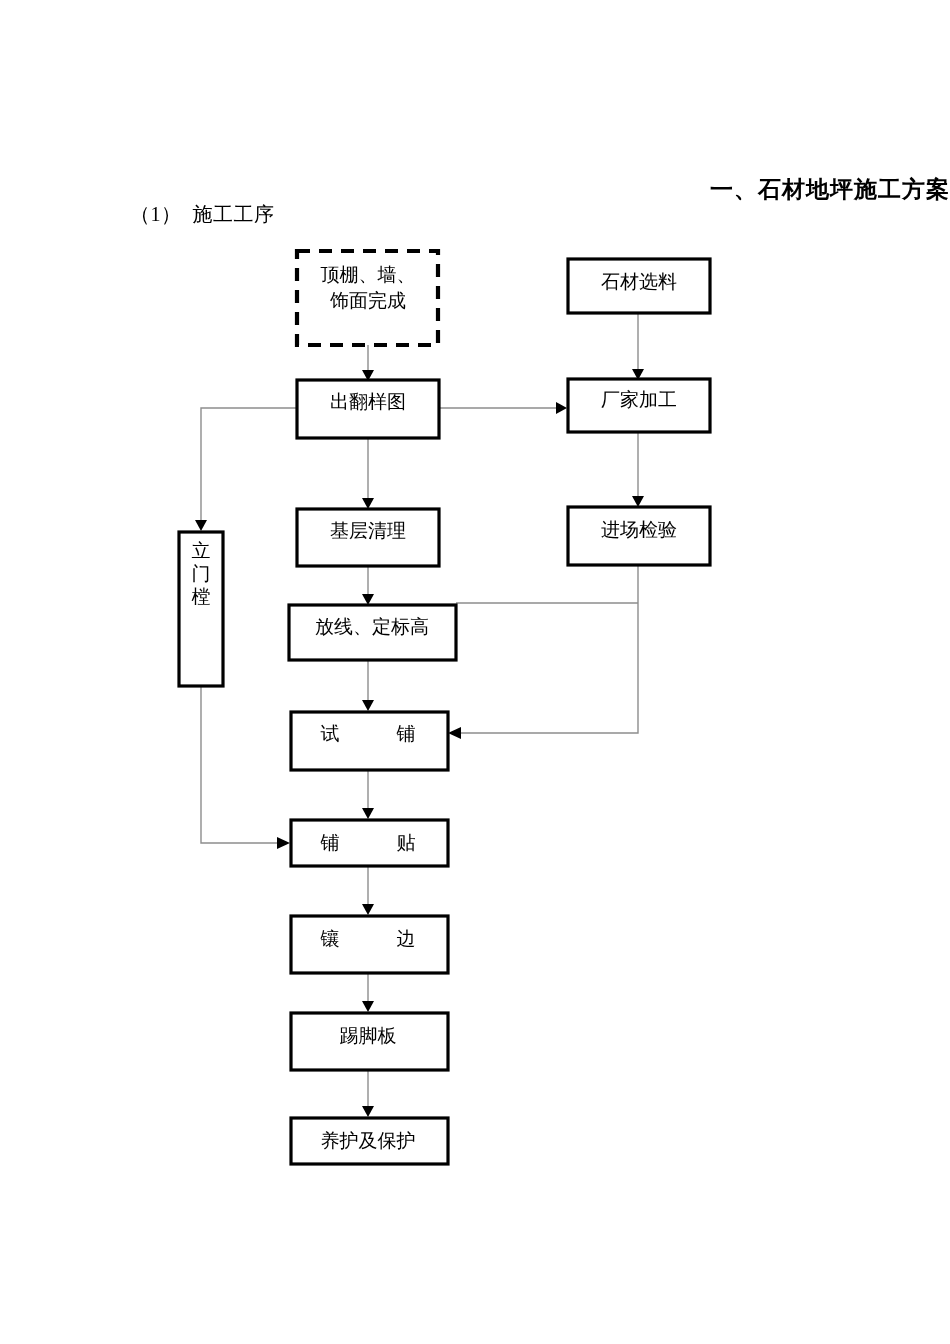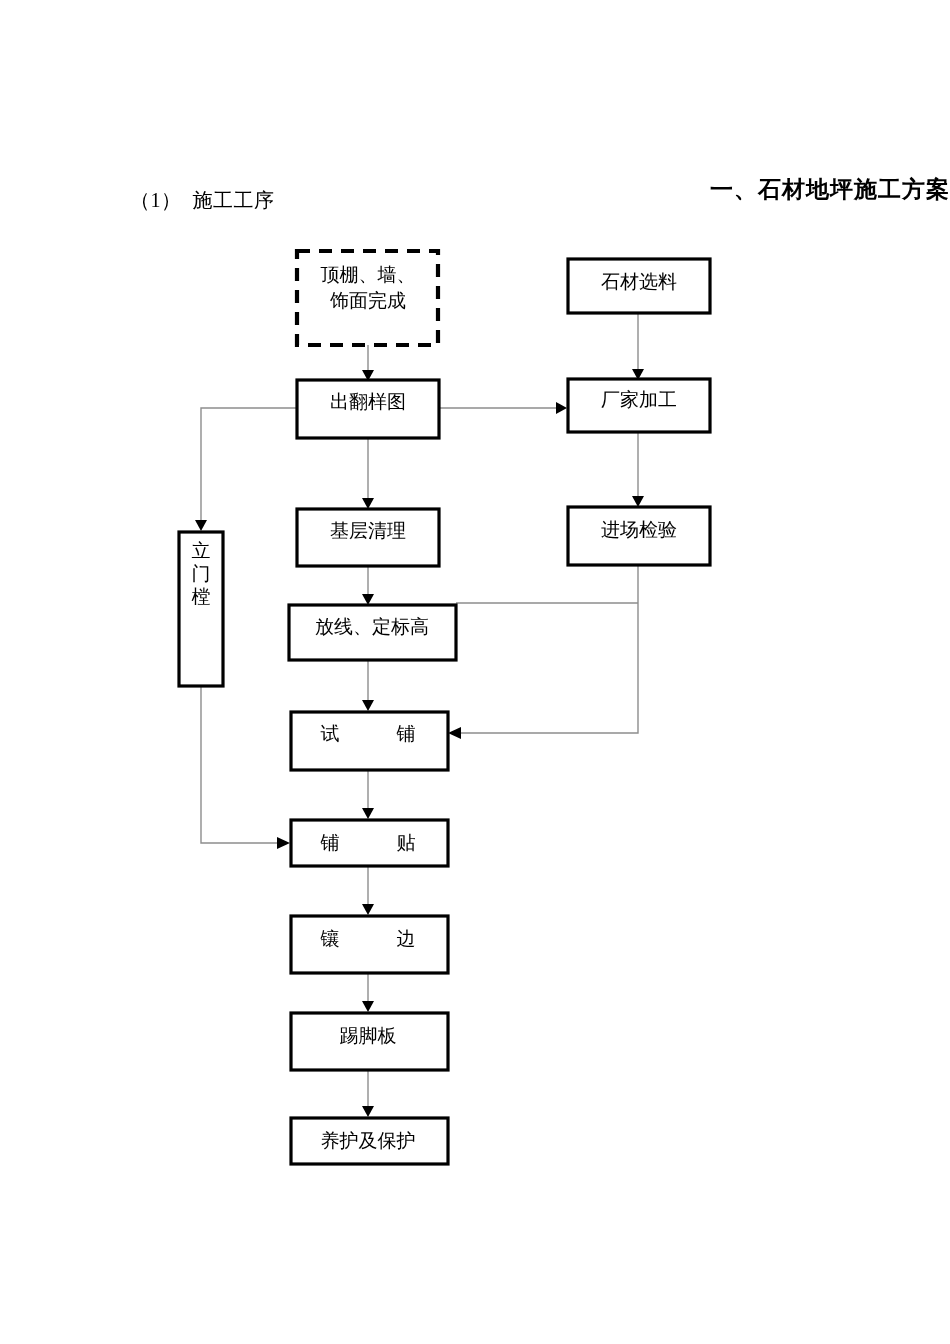--- a/index.html
+++ b/index.html
@@ -30,21 +30,21 @@
     text-align: right;
     font-size: 23px;
     font-weight: bold;
     letter-spacing: 1px;
     font-family: "Liberation Serif", "DejaVu Serif", serif;
     margin-top: 48px;
   }
   .section-line {
     position: absolute;
     left: 108px;
-    top: 164px;
+    top: 178px;
     font-size: 20px;
     letter-spacing: 0.5px;
     white-space: pre;
   }
   .section-num {
     font-family: "Liberation Serif", "DejaVu Serif", serif;
   }
   .section-label {
     font-family: "Liberation Serif", "DejaVu Serif", serif;
   }

